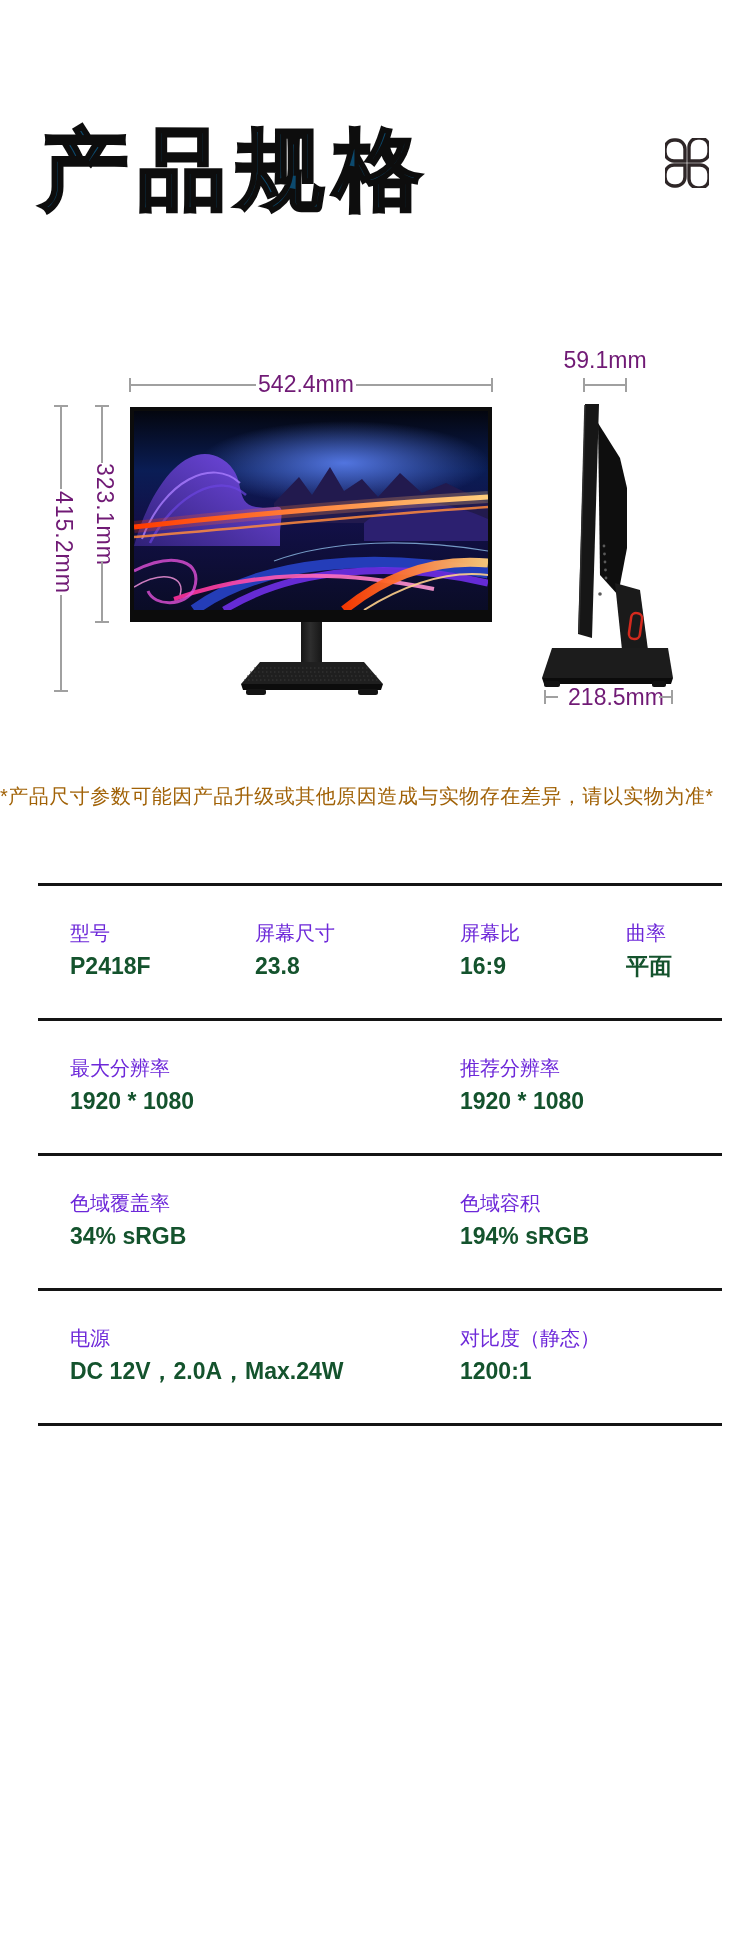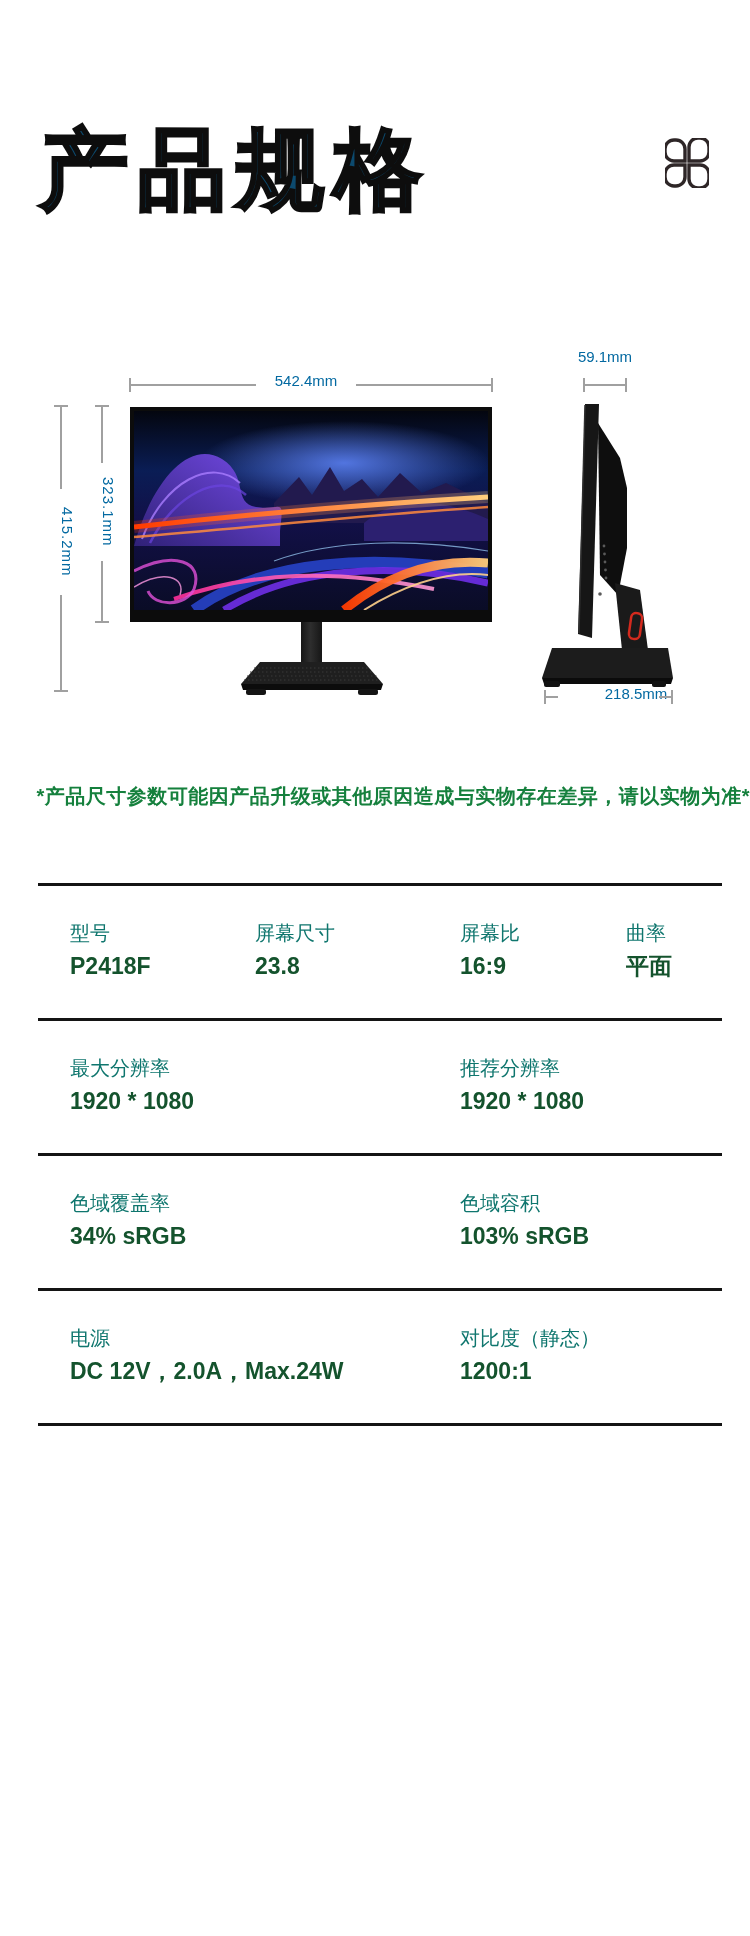--- a/index.html
+++ b/index.html
@@ -11,21 +11,21 @@
   
   .page-title{
     position:absolute;left:40px;top:122px;
     font-size:88px;font-weight:900;letter-spacing:10px;color:#0c4a6e;
     -webkit-text-stroke:3px #0d0d0d;line-height:1.1;white-space:nowrap;
   }
   .logo{position:absolute;left:665px;top:138px;width:44px;height:50px;}
   
   .dline{position:absolute;background:#a0a0a0;}
   .dtext{
-    position:absolute;color:#0369a1;font-size:15px;font-weight:400;
+    position:absolute;color:#701a75;font-size:23px;font-weight:400;
     text-align:center;white-space:nowrap;line-height:1;
   }
   .vtext{
     writing-mode:vertical-rl;text-align:center;line-height:1;
     letter-spacing:1px;
   }
   
   .monitor-front{
     position:absolute;left:130px;top:407px;width:362px;height:215px;
     background:#0c0c0c;box-sizing:border-box;padding:4px 4px 12px 4px;
@@ -33,36 +33,36 @@
   .monitor-front svg{display:block;width:354px;height:199px;}
   .front-neck{
     position:absolute;left:301px;top:622px;width:21px;height:41px;
     background:linear-gradient(90deg,#161616,#2e2e2e 45%,#161616);
   }
   .front-base{position:absolute;left:238px;top:656px;width:148px;height:40px;}
   
   .monitor-side{position:absolute;left:538px;top:398px;width:152px;height:292px;}
   
   .disclaimer{
-    position:absolute;left:0;top:783px;width:750px;text-align:right;
-    font-size:20px;font-weight:700;color:#15803d;letter-spacing:0.5px;white-space:nowrap;
+    position:absolute;left:0;top:783px;width:750px;text-align:left;
+    font-size:20px;font-weight:400;color:#a16207;letter-spacing:0.5px;white-space:nowrap;
   }
   
   .spec-table{
     position:absolute;left:38px;top:883px;width:684px;
     border-bottom:3px solid #141414;
   }
   .spec-row{position:relative;height:135px;border-top:3px solid #141414;box-sizing:border-box;}
   .cell{position:absolute;top:0;height:100%;}
   .cell.a{left:32px;}   
   .cell.b{left:217px;}  
   .cell.c{left:422px;}  
   .cell.d{left:588px;}  
   .cell .lab{
-    position:absolute;top:36px;font-size:20px;font-weight:400;color:#0f766e;
+    position:absolute;top:36px;font-size:20px;font-weight:400;color:#6d28d9;
     white-space:nowrap;line-height:1.1;
   }
   .cell .val{
     position:absolute;top:68px;font-size:23px;font-weight:700;color:#14532d;
     white-space:nowrap;line-height:1.1;
   }
 </style>
 </head>
 <body>
 
@@ -190,21 +190,21 @@
 
   <polygon points="14,250 130,250 135,280 4,280" fill="#1c1c1c"></polygon>
   <polygon points="4,280 135,280 133,286 6,286" fill="#0b0b0b"></polygon>
   <rect x="6" y="283" width="16" height="6" rx="2" fill="#111"></rect>
   <rect x="114" y="283" width="14" height="6" rx="2" fill="#111"></rect>
 </svg>
 
 <div>
   <div class="dline" style="left:544px;top:690px;width:2px;height:14px;"></div>
   <div class="dline" style="left:546px;top:696px;width:12px;height:2px;"></div>
-  <div class="dtext" style="left:584px;top:686px;width:104px;">218.5mm</div>
+  <div class="dtext" style="left:564px;top:686px;width:104px;">218.5mm</div>
   <div class="dline" style="left:659px;top:696px;width:12px;height:2px;"></div>
   <div class="dline" style="left:671px;top:690px;width:2px;height:14px;"></div>
 </div>
 
 <div class="disclaimer">*产品尺寸参数可能因产品升级或其他原因造成与实物存在差异，请以实物为准*</div>
 
 <div class="spec-table">
 
   <div class="spec-row">
     <div class="cell a">
@@ -238,21 +238,21 @@
   </div>
 
 
   <div class="spec-row">
     <div class="cell a">
       <div class="lab">色域覆盖率</div>
       <div class="val">34% sRGB</div>
     </div>
     <div class="cell c">
       <div class="lab">色域容积</div>
-      <div class="val">103% sRGB</div>
+      <div class="val">194% sRGB</div>
     </div>
   </div>
 
   <div class="spec-row">
     <div class="cell a">
       <div class="lab">电源</div>
       <div class="val">DC 12V，2.0A，Max.24W</div>
     </div>
     <div class="cell c">
       <div class="lab">对比度（静态）</div>

